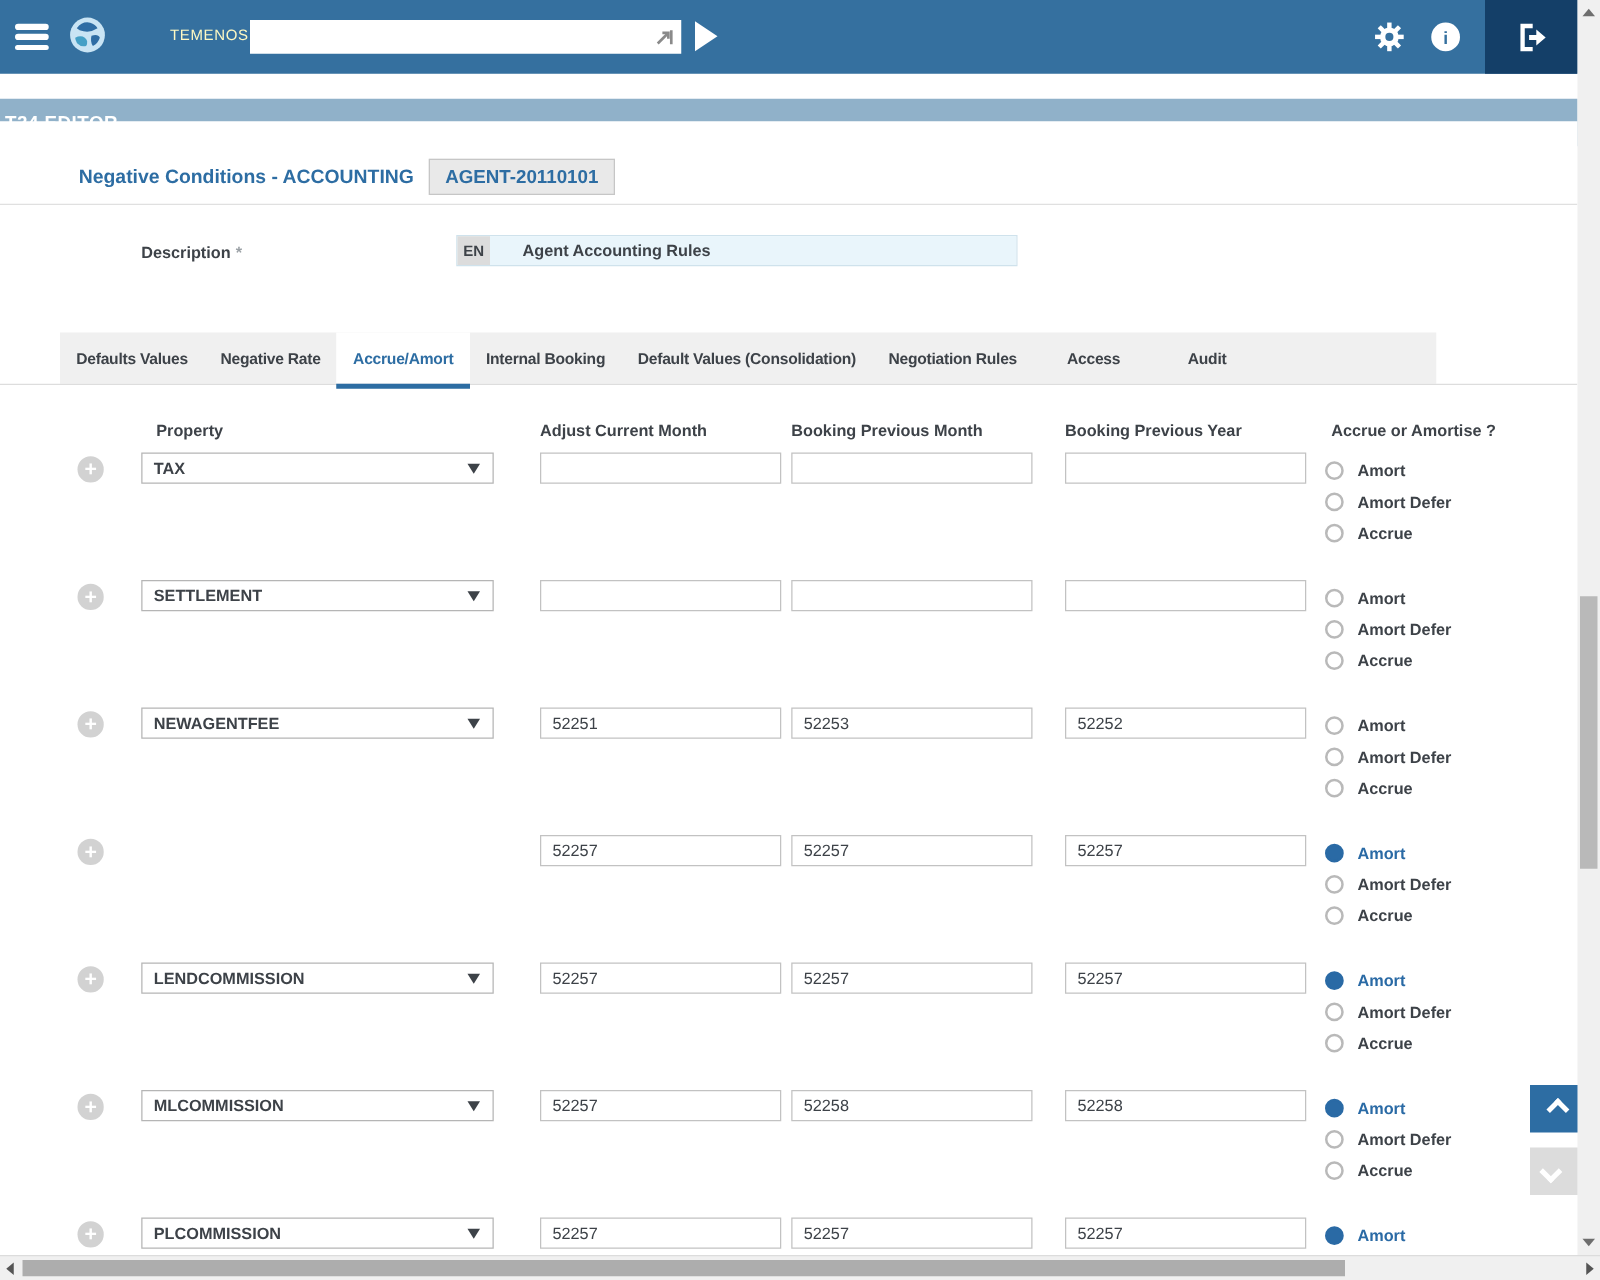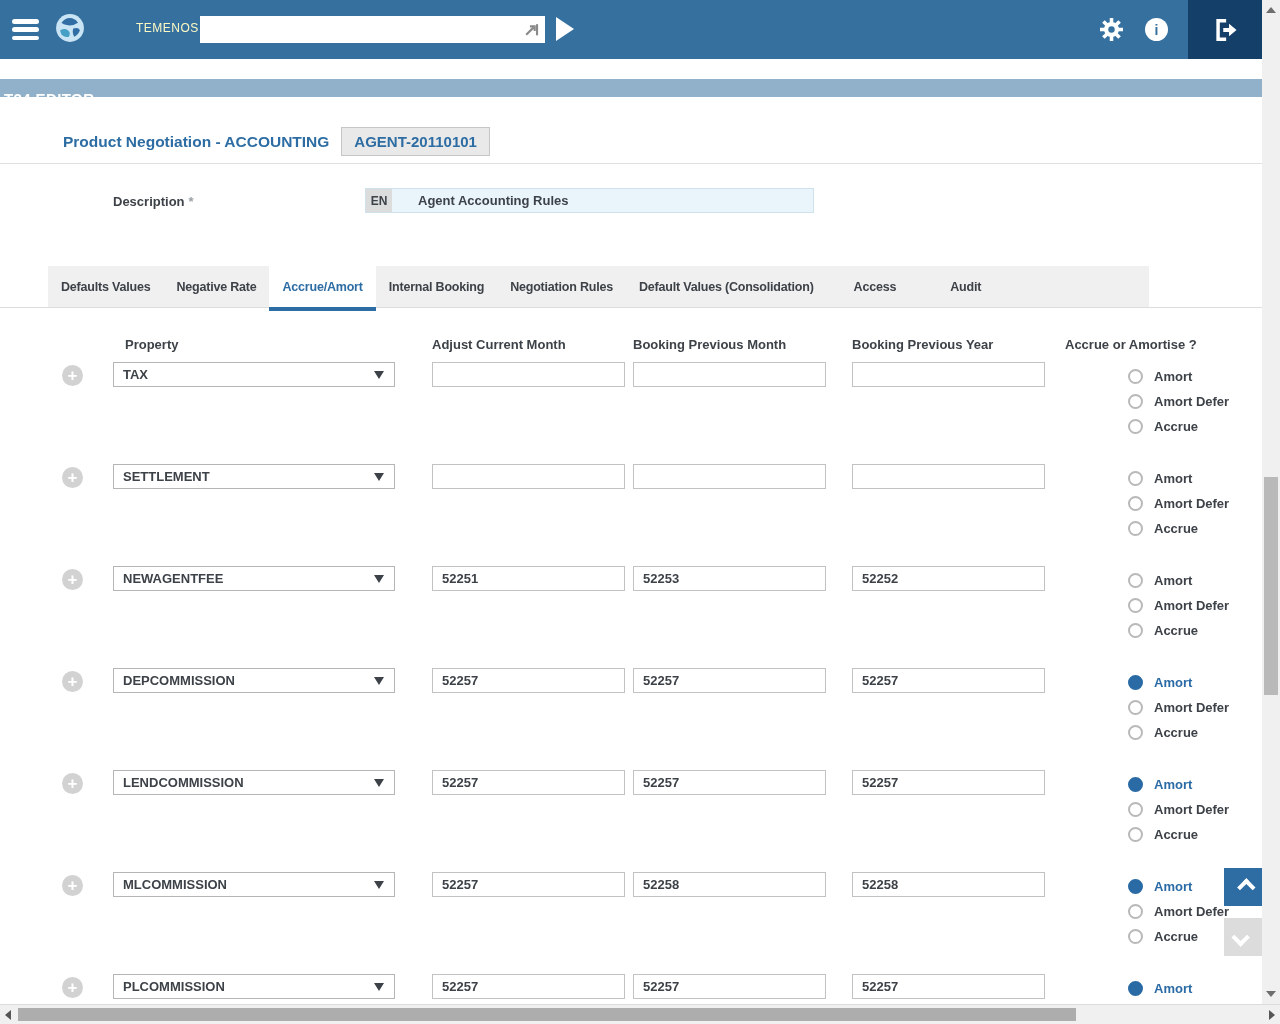--- a/index.html
+++ b/index.html
@@ -49,23 +49,23 @@
   .tab.active::after{content:"";position:absolute;left:0;right:0;bottom:-4px;height:4px;background:var(--accent);z-index:3;}
   
   .grid-headers .gh{position:absolute;top:240px;font-size:13px;font-weight:bold;color:var(--textdark);}
   .gh1{left:113px;padding-left:12px;}.gh2{left:432px;}.gh3{left:633px;}.gh4{left:852px;}.gh5{left:1065px;}
   #rows{position:absolute;top:261px;left:0;width:100%;}
   .grid-row{position:relative;height:102px;}
   .add-btn{position:absolute;left:62px;top:7px;width:21px;height:21px;border-radius:50%;background:#d2d2d2;color:#fff;display:flex;align-items:center;justify-content:center;font-size:17px;font-weight:bold;line-height:1;cursor:pointer;}
   .dropdown{position:absolute;left:113px;top:4px;width:282px;height:25px;border:1px solid #b5b5b5;background:#fff;display:flex;align-items:center;justify-content:space-between;padding:0 10px 0 9px;cursor:pointer;}
   .dd-value{font-size:13px;font-weight:bold;color:var(--textdark);}
   .caret{width:0;height:0;border-left:5.5px solid transparent;border-right:5.5px solid transparent;border-top:8px solid #3d4248;}
-  .cell-input{position:absolute;top:4px;width:193px;height:25px;border:1px solid #c2c2c2;padding:0 9px;font-size:13px;font-weight:bold;color:var(--textdark);font-family:inherit;outline:none;}
+  .cell-input{position:absolute;top:4px;width:193px;height:25px;border:1px solid #c2c2c2;padding:0 9px;font-size:13px;font-weight:normal;color:var(--textdark);font-family:inherit;outline:none;}
   .ci1{left:432px;}.ci2{left:633px;}.ci3{left:852px;}
-  .radios{position:absolute;left:1128px;top:6px;text-align:right;}
+  .radios{position:absolute;left:1060px;top:6px;text-align:right;}
   .radio-option{display:flex;align-items:center;height:25px;gap:11px;cursor:pointer;}
   .radio-circle{width:15px;height:15px;border-radius:50%;border:2px solid #b9b9b9;background:#fff;flex:0 0 auto;}
   .radio-option.checked .radio-circle{background:var(--radio);border-color:var(--radio);}
   .radio-label{font-size:13px;font-weight:bold;color:var(--textdark);}
   .radio-option.checked .radio-label{color:var(--radio);}
   
   .float-btn{position:absolute;width:38px;height:38px;display:flex;align-items:center;justify-content:center;cursor:pointer;z-index:5;}
   .scroll-top{left:1224px;top:868px;background:var(--accent);}
   .scroll-bottom{left:1224px;top:918px;background:#dcdcdc;}
   .chev{width:13px;height:13px;border-top:4px solid #fff;border-right:4px solid #fff;}
@@ -135,21 +135,21 @@
     </svg>
   </div>
 </header>
 
 <div class="subheader">
   <span class="module">T24 EDITOR</span>
 </div>
 
 <main>
   <div class="title-row">
-    <h1 class="page-title">Product Negotiation - ACCOUNTING</h1>
+    <h1 class="page-title">Negative Conditions - ACCOUNTING</h1>
     <span class="badge">AGENT-20110101</span>
   </div>
   <div class="divider"></div>
 
   <div class="desc-label">
     <span>Description</span><span class="req">*</span>
   </div>
   <div class="lang-group">
     <span class="lang-tag">EN</span>
     <input class="desc-input" value="Agent Accounting Rules" style="">
@@ -166,25 +166,25 @@
 
   <div class="tab active">
     <span class="tab-label">Accrue/Amort</span>
   </div>
 
   <div class="tab">
     <span class="tab-label">Internal Booking</span>
   </div>
 
   <div class="tab">
+    <span class="tab-label">Default Values (Consolidation)</span>
+  </div>
+
+  <div class="tab">
     <span class="tab-label">Negotiation Rules</span>
-  </div>
-
-  <div class="tab">
-    <span class="tab-label">Default Values (Consolidation)</span>
   </div>
 
   <div class="tab">
     <span class="tab-label">Access</span>
   </div>
 
   <div class="tab">
     <span class="tab-label">Audit</span>
   </div>
 </div>
@@ -277,24 +277,20 @@
         <span class="radio-circle"></span>
         <span class="radio-label">Accrue</span>
       </div>
     </div>
   </div>
 
   <div class="grid-row">
     <div class="add-btn">
           <span>+</span>
         </div>
-    <div class="dropdown">
-      <span class="dd-value">DEPCOMMISSION</span>
-      <span class="caret"></span>
-    </div>
     <input class="cell-input ci1" value="52257" style="">
     <input class="cell-input ci2" value="52257" style="">
     <input class="cell-input ci3" value="52257" style="">
     <div class="radios">
       <div class="radio-option checked">
         <span class="radio-circle"></span>
         <span class="radio-label">Amort</span>
       </div>
       <div class="radio-option">
         <span class="radio-circle"></span>

